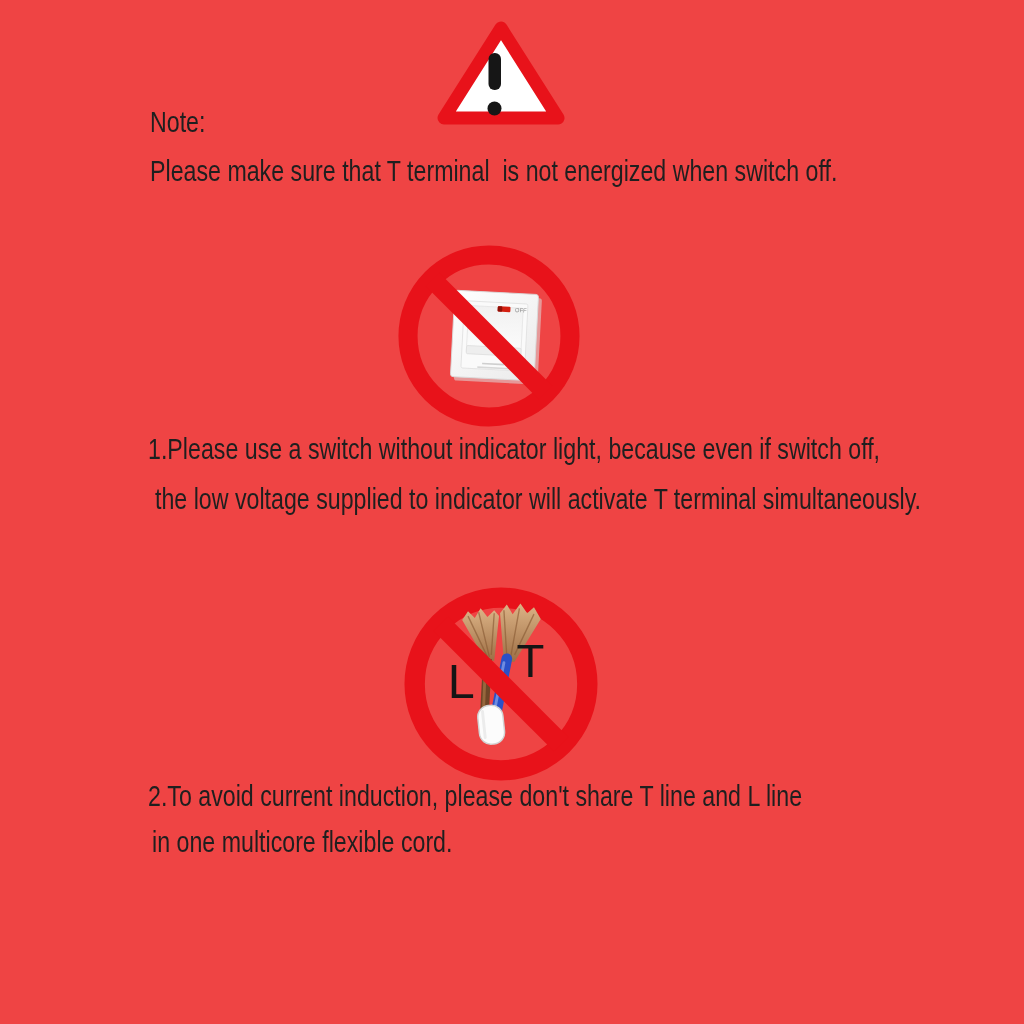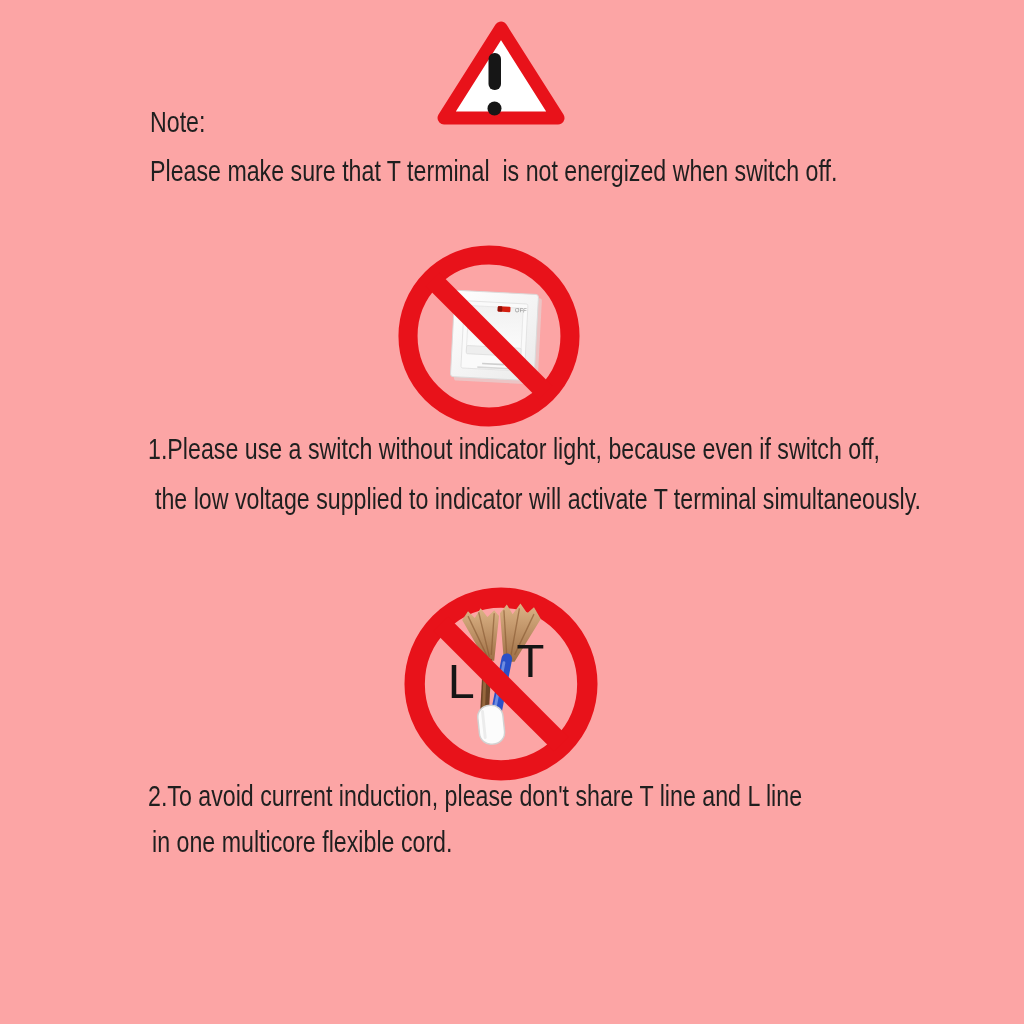--- a/index.html
+++ b/index.html
@@ -1,16 +1,16 @@
 <!DOCTYPE html>
 <html><head>
 <meta charset="utf-8">
 <style>
   html,body{margin:0;padding:0;background:#ffffff;}
-  .page{position:relative;width:1024px;height:1024px;background:#fca5a5;overflow:hidden;
+  .page{position:relative;width:1024px;height:1024px;background:#ef4444;overflow:hidden;
         font-family:"Liberation Sans","DejaVu Sans",sans-serif;}
   .txt{position:absolute;font-size:29px;line-height:1.05;color:#1f1f1f;
        transform:scaleX(0.8);transform-origin:0 0;white-space:pre;}
   .icon-abs{position:absolute;}
   svg text{font-family:"Liberation Sans","DejaVu Sans",sans-serif;}
 </style>
 </head>
 <body>
 
 <div class="page">

